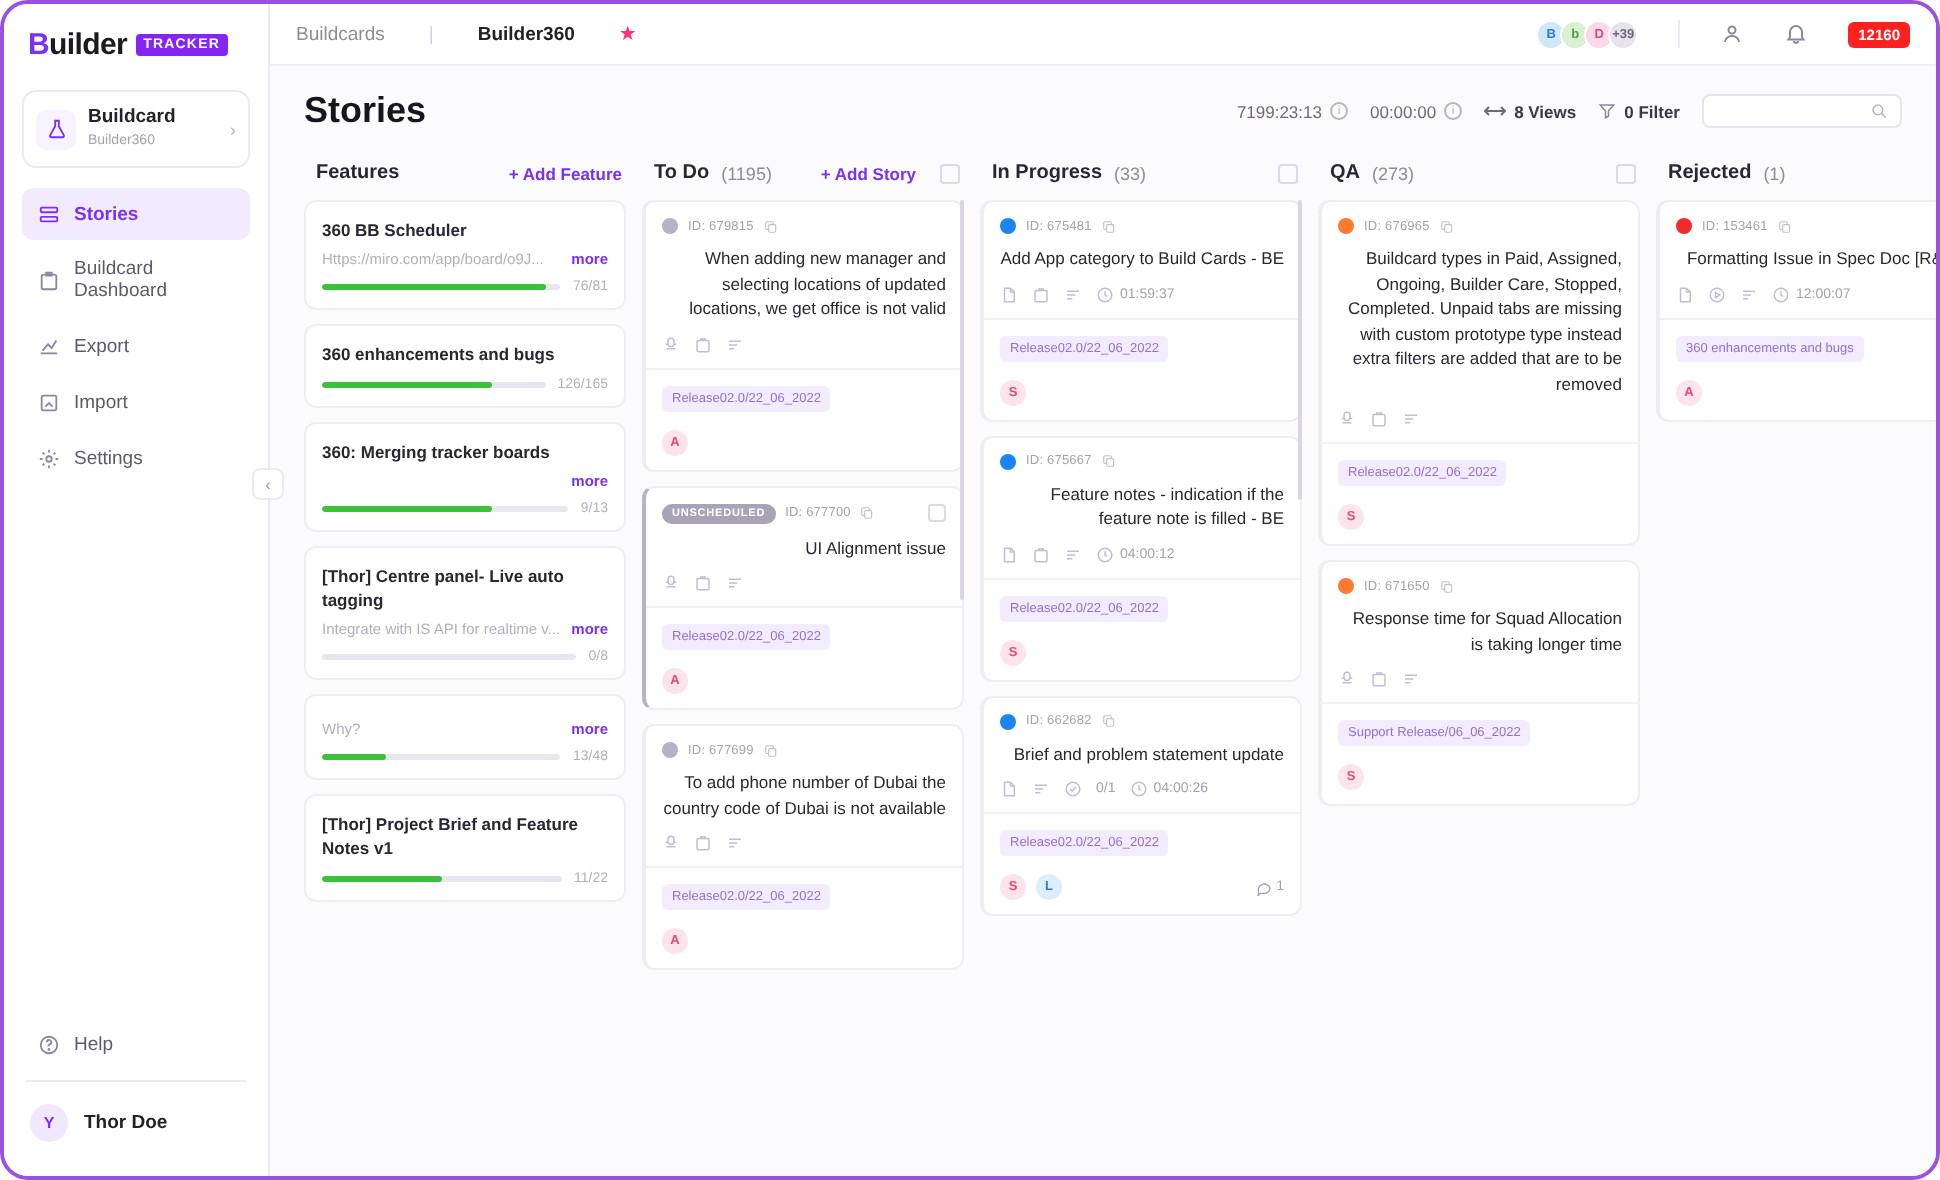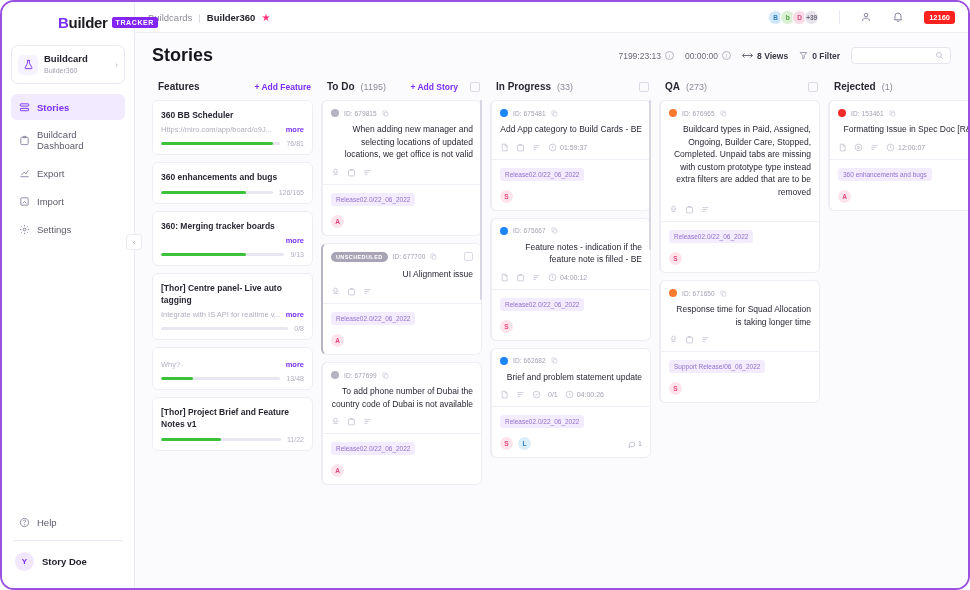--- a/index.html
+++ b/index.html
@@ -22,21 +22,21 @@
   
   .sidebar {
     width: 133px; height: 100%;
     background: #ffffff;
     border-right: 1px solid #ece9f3;
     display: flex; flex-direction: column;
     flex: 0 0 133px;
     position: relative;
   }
   .logo-wrap { padding: 12px 0 10px 12px; display: flex; align-items: center; gap: 4px; }
-  .logo-text { font-size: 15px; font-weight: 700; color: #1b1b1f; letter-spacing: -.3px; margin-left: 44px; }
+  .logo-text { font-size: 15px; font-weight: 700; color: #1b1b1f; letter-spacing: -.3px; }
   .logo-b { color: #7b2ff7; }
   .logo-badge {
     background: #8326f5; color: #fff; font-size: 7px; font-weight: 700;
     padding: 2px 4px; border-radius: 2px; letter-spacing: .6px;
   }
   .bc-card {
     margin: 4px 9px 10px 9px; padding: 7px 6px;
     border: 1px solid #ece9f3; border-radius: 7px;
     display: flex; align-items: center; gap: 6px;
     background: #fff;
@@ -75,21 +75,21 @@
     border: 1px solid #ece9f3; display: flex; align-items: center; justify-content: center;
     font-size: 8px; color: #9b95a8; cursor: pointer; z-index: 5;
   }
 
   
   .main { flex: 1; display: flex; flex-direction: column; min-width: 0; background: #fbfbfd; }
   .topbar {
     height: 31px; background: #fff; border-bottom: 1px solid #f0eef5;
     display: flex; align-items: center; padding: 0 13px; flex: 0 0 31px;
   }
-  .crumbs { display: flex; align-items: center; gap: 6px; font-size: 9.5px; }
+  .crumbs { display: flex; align-items: center; gap: 22px; font-size: 9.5px; }
   .crumb { color: #8f8a9c; }
   .crumb.sep { color: #d5d1de; }
   .crumb.current { color: #23202b; font-weight: 600; }
   .star { color: #ff2f7a; font-size: 10px; }
   .top-right { margin-left: auto; display: flex; align-items: center; gap: 20px; }
   .av-stack { display: flex; }
   .av {
     width: 15px; height: 15px; border-radius: 50%; margin-left: -3px;
     font-size: 6.5px; font-weight: 700; color: #fff;
     display: flex; align-items: center; justify-content: center; border: 1.5px solid #fff;
@@ -254,21 +254,21 @@
               <circle cx="12" cy="12" r="9"></circle>
               <path d="M9.5 9a2.5 2.5 0 1 1 3.2 2.4c-.7.3-1.2.9-1.2 1.6v.5"></path>
               <circle cx="12" cy="17" r=".6" fill="#8c86a0"></circle>
             </svg>
           </span>
         <span>Help</span>
       </div>
       <div class="divider"></div>
       <div class="user-row">
         <div class="user-av">Y</div>
-        <div class="user-name">Story Doe</div>
+        <div class="user-name">Thor Doe</div>
       </div>
     </div>
 
     <div class="collapse-btn">‹</div>
   </aside>
 
   <div class="main">
     <div class="topbar">
       <div class="crumbs">
         <span class="crumb">Buildcards</span>

